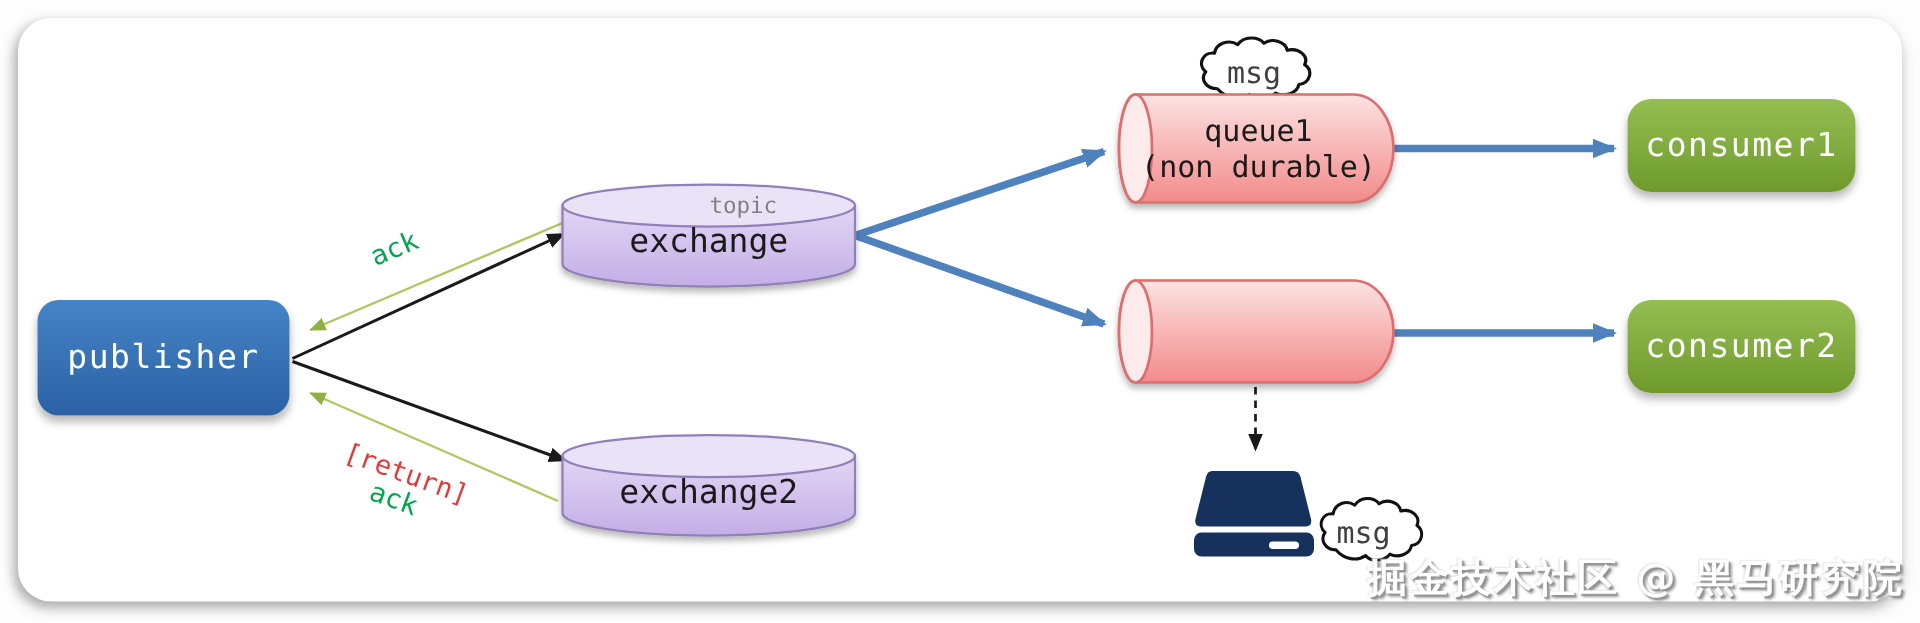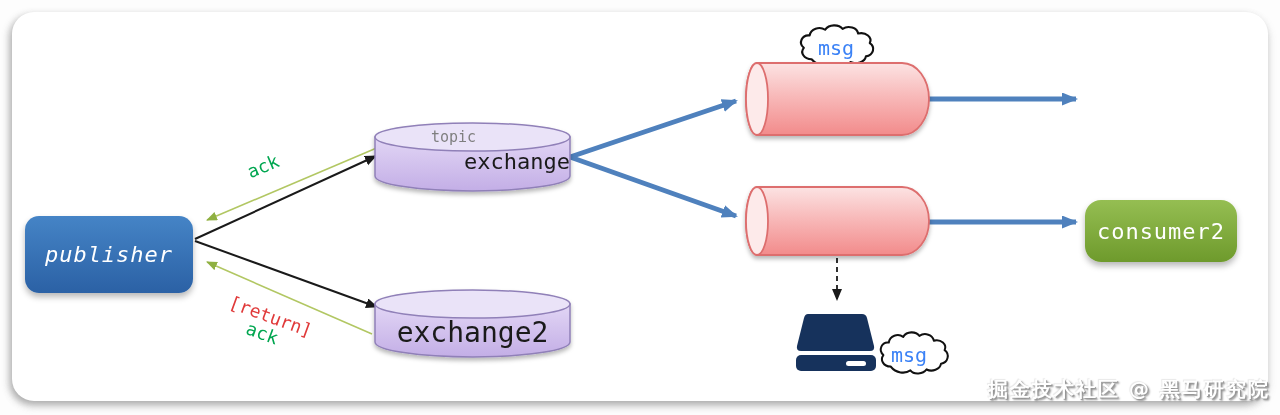--- a/index.html
+++ b/index.html
@@ -3,41 +3,41 @@
 <meta charset="utf-8">
 <style>
   html,body{margin:0;padding:0;background:#ffffff;}
   .stage{position:relative;width:1280px;height:415px;background:#fdfdfd;overflow:hidden;
          font-family:"DejaVu Sans Mono", monospace;}
   .card{position:absolute;left:12px;top:12px;width:1256px;height:389px;background:#ffffff;
         border-radius:22px;box-shadow:-3px 3px 7px rgba(90,90,90,.35), 0 5px 9px rgba(110,110,110,.28);}
   svg.layer{position:absolute;left:0;top:0;}
   .node{position:absolute;display:flex;align-items:center;justify-content:center;
         color:#ffffff;font-size:22px;letter-spacing:1px;}
-  .publisher{left:25px;top:216px;width:168px;height:77px;border-radius:14px;
+  .publisher{left:25px;top:200px;width:168px;height:77px;border-radius:14px;
              background:linear-gradient(#4584c6,#2b61a5);
-             box-shadow:0 4px 6px rgba(0,0,0,.28);font-style:italic;}
+             box-shadow:0 4px 6px rgba(0,0,0,.28);}
   .consumer{width:152px;height:62px;border-radius:16px;
             background:linear-gradient(#95be52,#6e9a2c);
             box-shadow:0 4px 6px rgba(0,0,0,.28);}
   .consumer1{left:1085px;top:66px;} .consumer2{left:1085px;top:200px;}
   .cyl-label{position:absolute;text-align:center;color:#1a1a1a;}
-  .topic-label{left:375px;top:128px;width:157px;font-size:15px;color:#7f7f7f;}
-  .exchange-label{left:375px;top:149px;width:195px;font-size:22px;text-align:right;}
-  .exchange2-label{left:375px;top:316px;width:195px;font-size:28px;}
+  .topic-label{left:375px;top:128px;width:157px;font-size:15px;color:#7f7f7f;padding-left:42px;}
+  .exchange-label{left:375px;top:149px;width:195px;font-size:22px;}
+  .exchange2-label{left:375px;top:316px;width:195px;font-size:22px;}
   .queue-label{width:176px;font-size:20px;line-height:24px;}
   .queue1-label{left:751px;top:75px;} .queue2-label{left:751px;top:198px;}
-  .msg-label{position:absolute;font-size:20px;color:#3b82f6;}
+  .msg-label{position:absolute;font-size:20px;color:#404040;}
   .msg-top{left:818px;top:36px;} .msg-bottom{left:891px;top:343px;}
   .edge-label{position:absolute;font-size:18px;transform-origin:left center;white-space:nowrap;}
   .ack-top{left:248px;top:162px;color:#00a650;transform:rotate(-23deg);}
   .return-label{left:230px;top:291px;color:#e03a3a;transform:rotate(20deg);}
   .ack-bottom{left:247px;top:317px;color:#00a650;transform:rotate(20deg);}
   .watermark{position:absolute;right:10px;bottom:12px;font-family:"DejaVu Sans",sans-serif;
-             font-weight:bold;font-size:20px;letter-spacing:2px;color:#ffffff;
+             font-weight:bold;font-size:26px;letter-spacing:2px;color:#ffffff;
              text-shadow:2px 2px 2px #8f8f8f, -1px -1px 1px #e8e8e8, 1px 1px 0 #aaaaaa;}
 </style>
 </head>
 <body>
 
 <div class="stage">
   <div class="card"></div>
 
   <svg class="layer" width="1280" height="415" viewBox="0 0 1280 415">
     <defs>
@@ -111,28 +111,35 @@
     <g transform="translate(878,332) scale(0.9,0.96)">
       <path d="M14,36 C6,36 2,29 6,24 C0,19 4,10 12,11 C13,4 22,1 28,5 C32,-1 42,-1 46,4
                C52,0 61,3 62,9 C70,7 77,13 74,19 C80,23 78,32 70,33 C69,39 60,42 54,39
                C50,44 40,45 36,40 C30,44 20,43 14,36 Z" fill="#ffffff" stroke="#111111" stroke-width="2.2" stroke-linejoin="round"></path>
     </g>
   </svg>
 
   <div class="node publisher">
     <span>publisher</span>
   </div>
+  <div class="node consumer consumer1">
+    <span>consumer1</span>
+  </div>
   <div class="node consumer consumer2">
     <span>consumer2</span>
   </div>
 
   <div class="cyl-label topic-label">topic</div>
   <div class="cyl-label exchange-label">exchange</div>
   <div class="cyl-label exchange2-label">exchange2</div>
 
+  <div class="cyl-label queue-label queue1-label">
+    <div>queue1</div>
+    <div>(non durable)</div>
+  </div>
   <div class="cyl-label queue-label queue2-label">
   </div>
 
   <div class="msg-label msg-top">msg</div>
   <div class="msg-label msg-bottom">msg</div>
 
   <div class="edge-label ack-top">ack</div>
   <div class="edge-label return-label">[return]</div>
   <div class="edge-label ack-bottom">ack</div>
 

